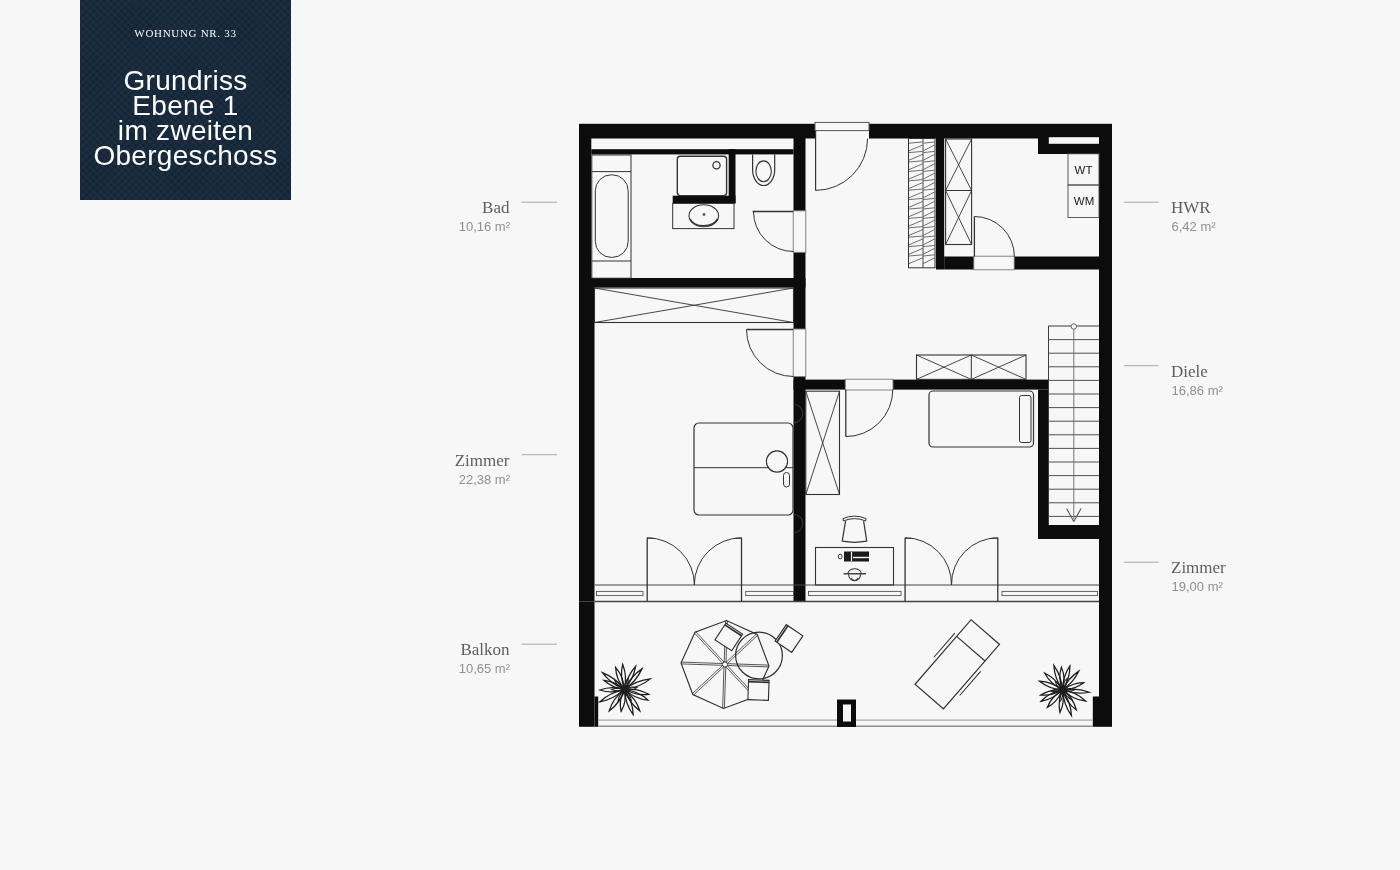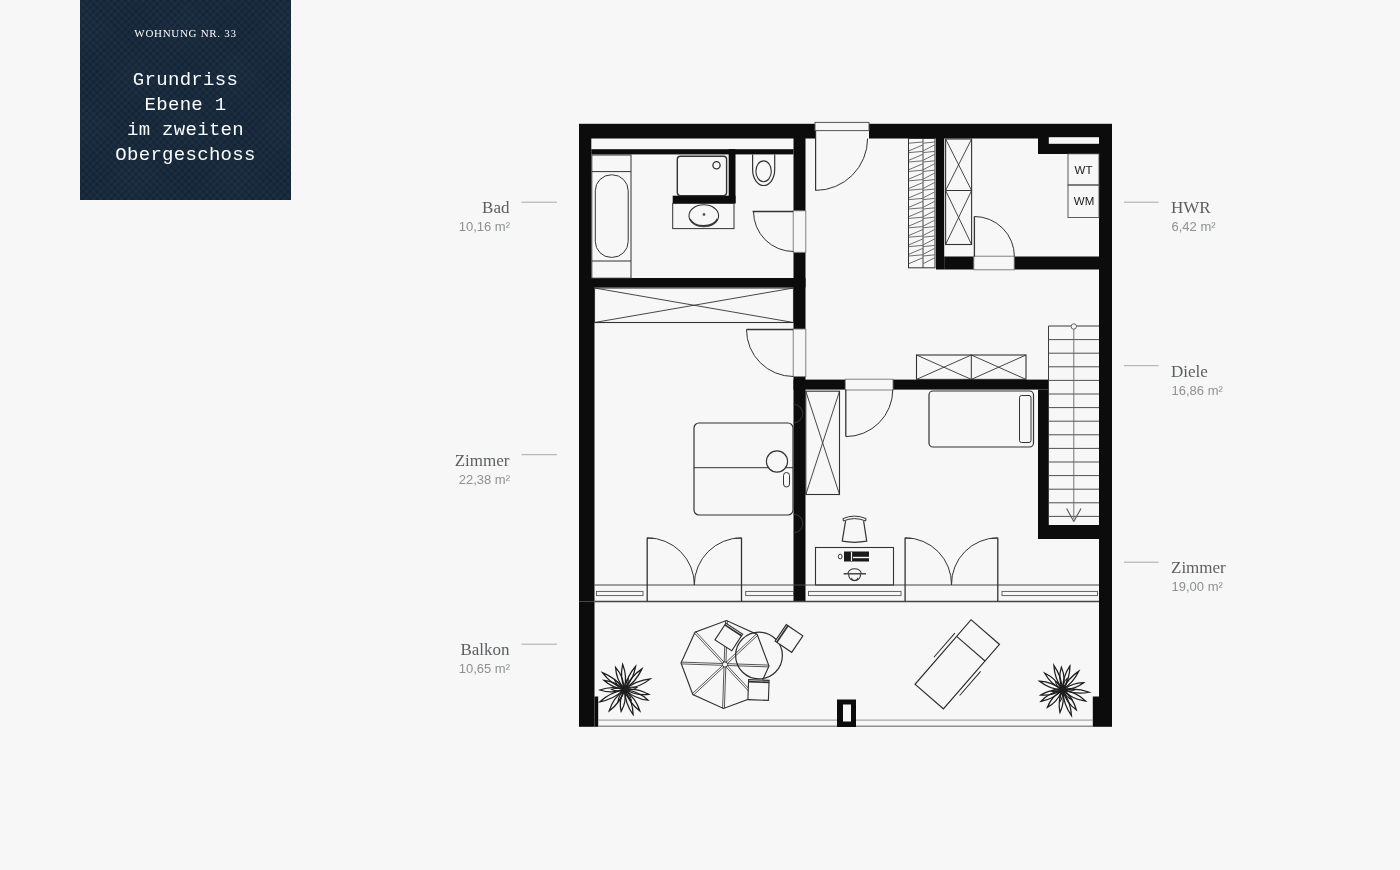--- a/index.html
+++ b/index.html
@@ -6,21 +6,21 @@
 body{width:1400px;height:870px;background:#f7f7f7;font-family:"Liberation Sans",sans-serif;overflow:hidden;position:relative;}
 #card{position:absolute;left:80px;top:0;width:211px;height:200px;
  background-color:#172a3e;
  background-image:
   repeating-linear-gradient(45deg, rgba(255,255,255,0.035) 0 1px, rgba(255,255,255,0) 1px 5px),
   repeating-linear-gradient(-45deg, rgba(255,255,255,0.035) 0 1px, rgba(255,255,255,0) 1px 5px),
   repeating-linear-gradient(45deg, rgba(0,0,0,0.10) 0 1px, rgba(0,0,0,0) 1px 2.5px),
   repeating-linear-gradient(-45deg, rgba(0,0,0,0.10) 0 1px, rgba(0,0,0,0) 1px 2.5px);
  color:#fbfcfd;text-align:center;}
 #card .sub{font-family:"Liberation Serif",serif;font-size:11px;letter-spacing:0.7px;margin-top:26.5px;font-weight:400;}
-#card .title{font-family:Liberation Mono, monospace;font-size:19px;line-height:25.1px;margin-top:29px;letter-spacing:0.3px;font-weight:400;}
+#card .title{font-family:Liberation Sans, sans-serif;font-size:28px;line-height:25.1px;margin-top:29px;letter-spacing:0.3px;font-weight:400;}
 svg{position:absolute;left:0;top:0;}
 </style>
 </head>
 <body>
 
 <div id="card">
 
   <div class="sub">WOHNUNG NR. 33</div>
 
   <div class="title">Grundriss<br>Ebene 1<br>im zweiten<br>Obergeschoss</div>

